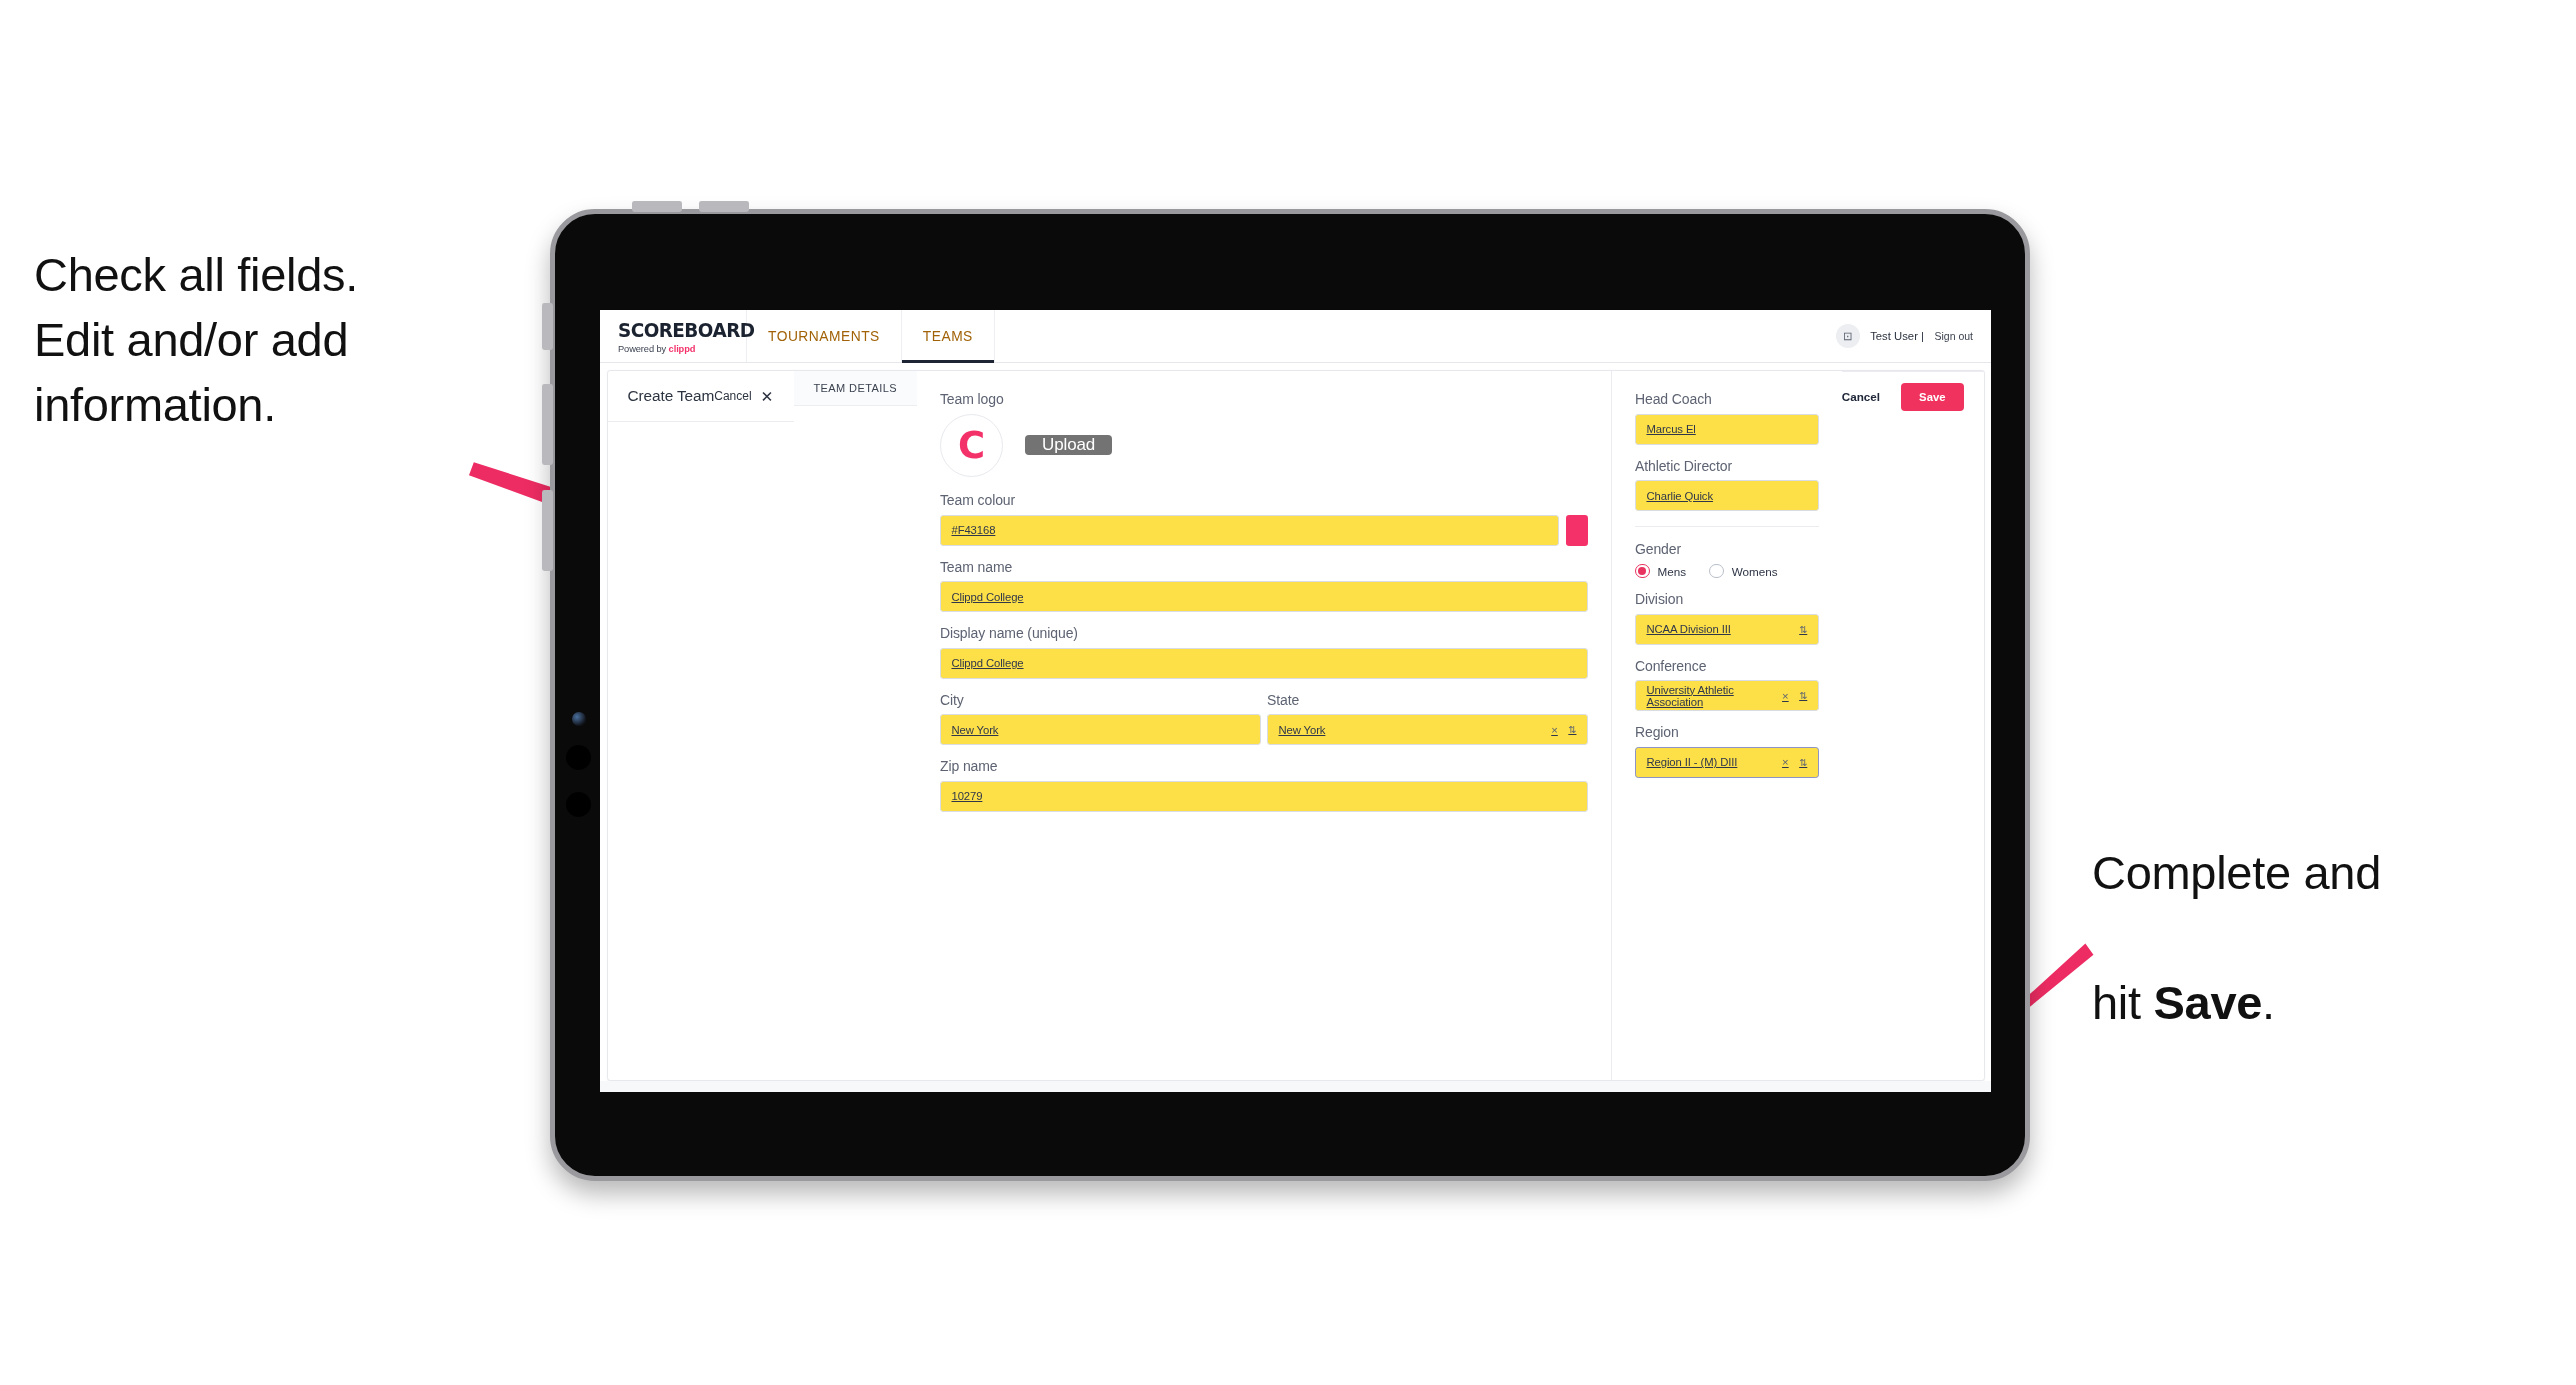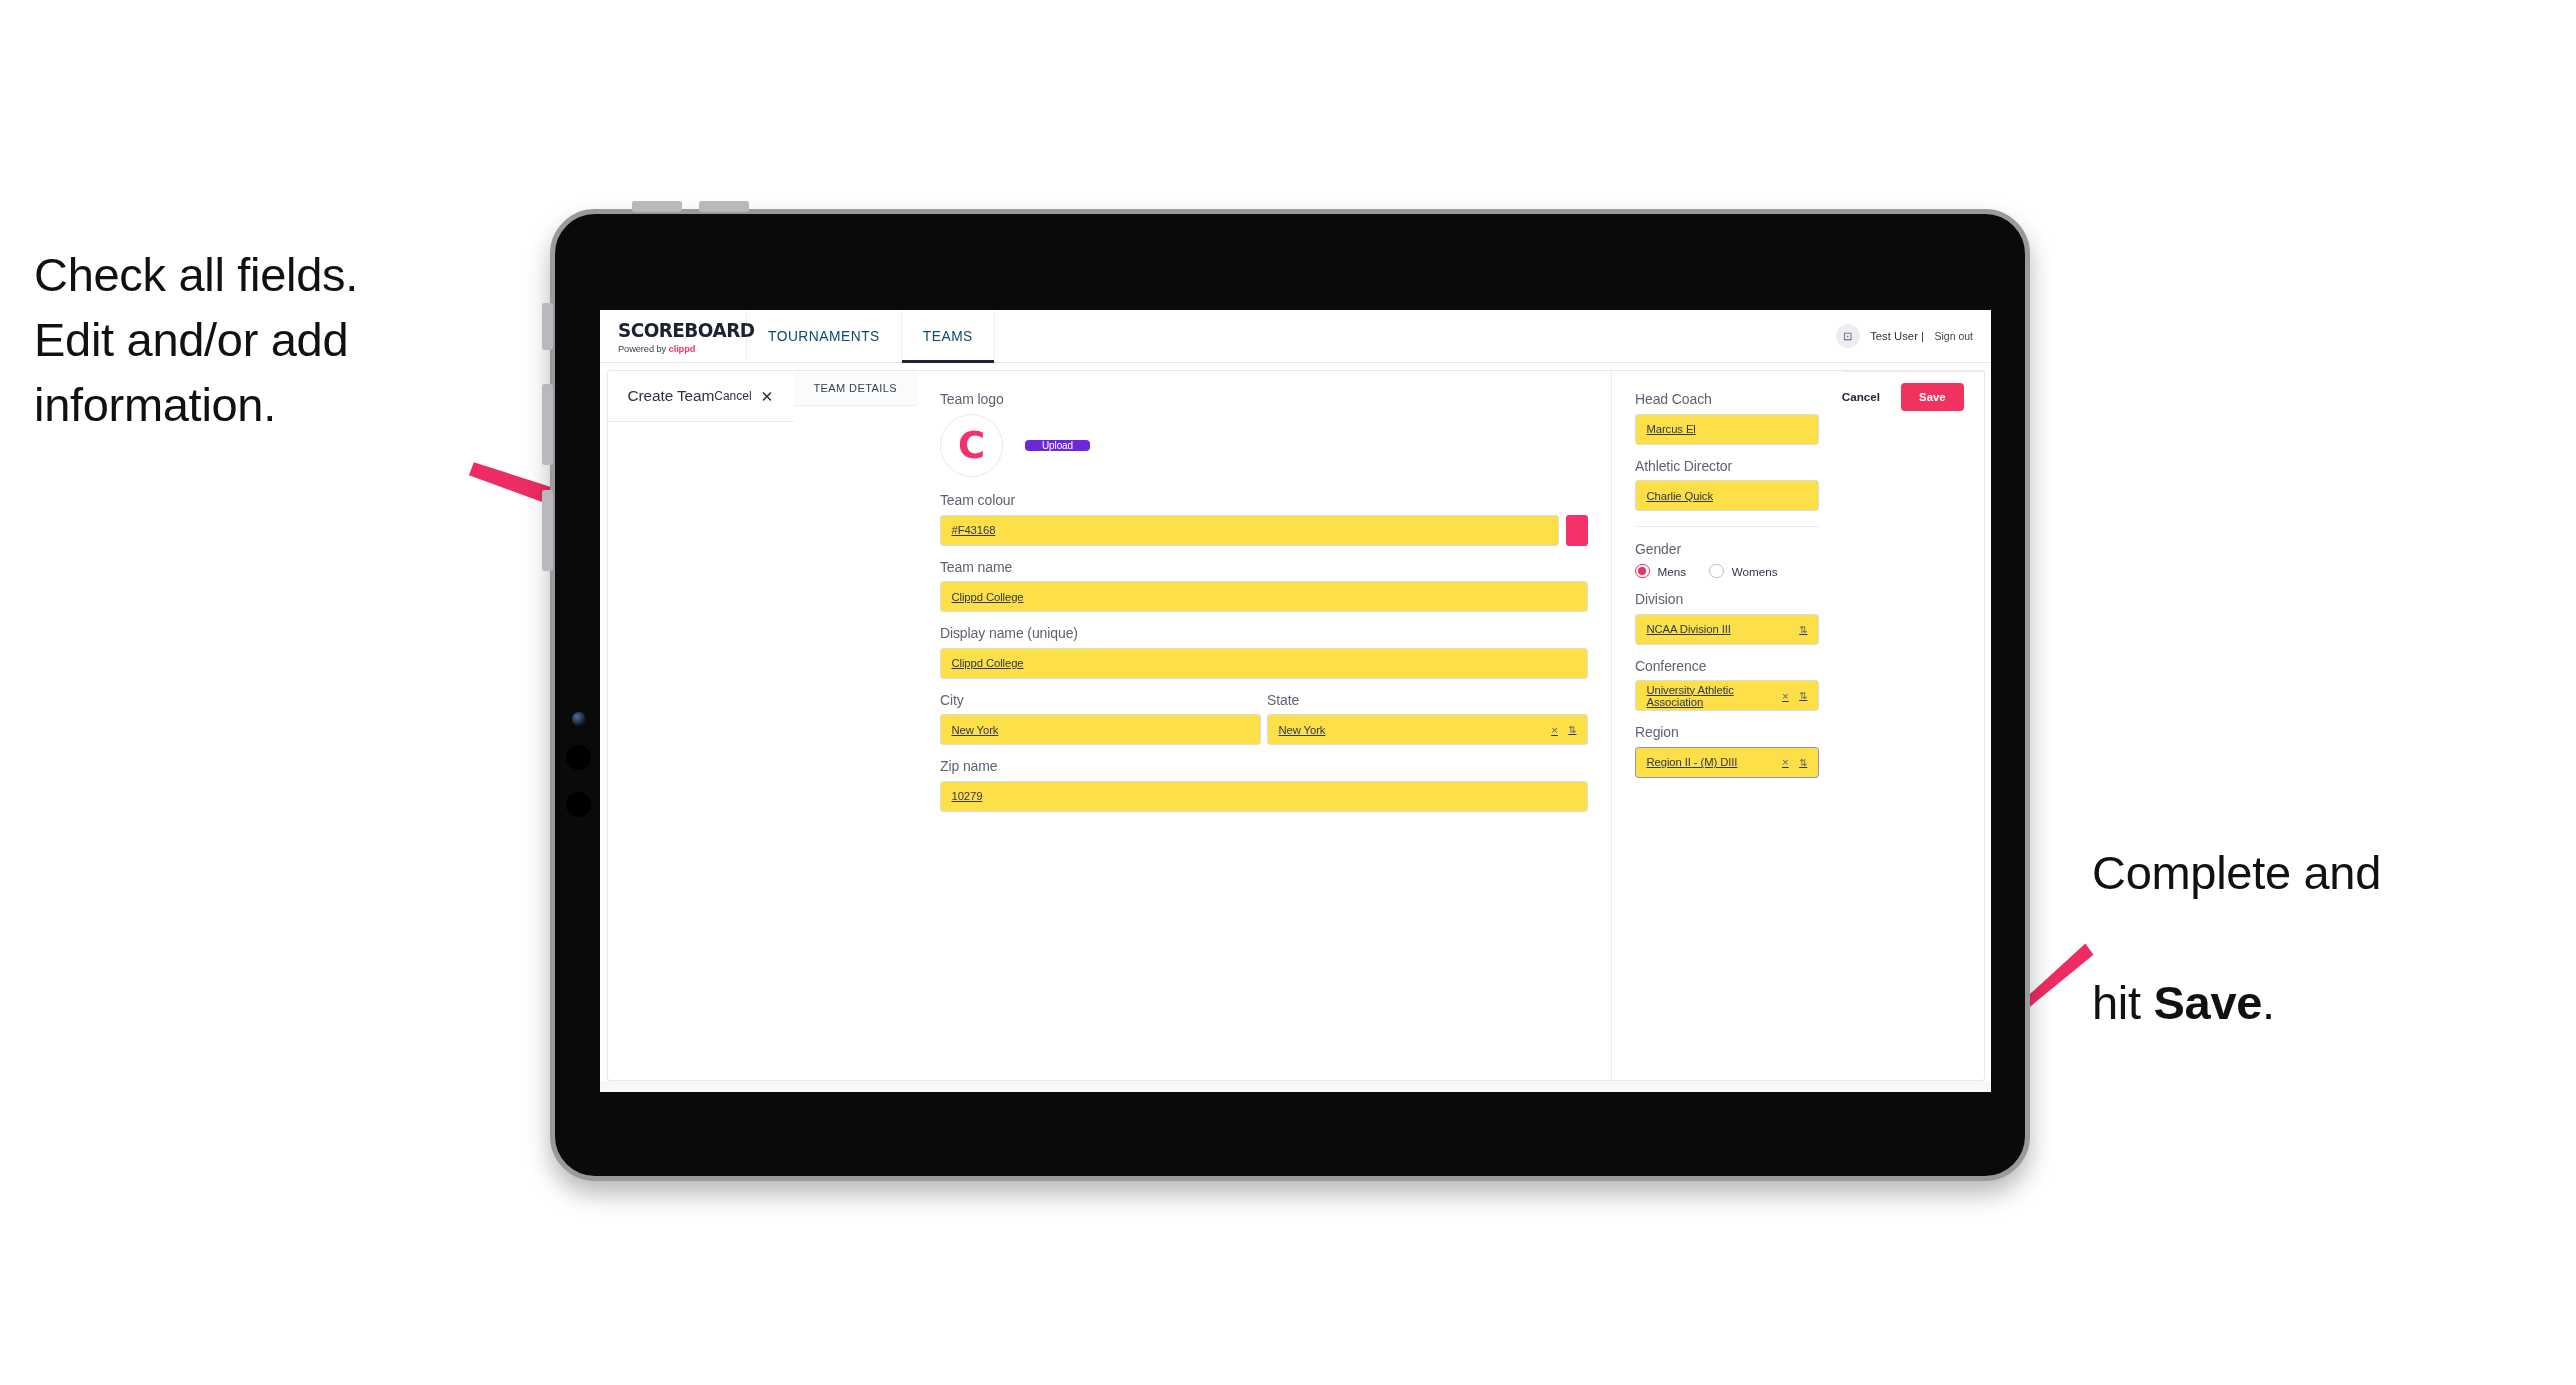--- a/index.html
+++ b/index.html
@@ -86,21 +86,21 @@
     transform: scaleX(0.92);
     transform-origin: left center;
   }
   .brand-sub {
     font-size: 9.3px; color: #3c4251; margin-top: 2.4px; letter-spacing: -0.1px;
   }
   .brand-sub .pk { color: #f4326a; font-weight: 700; }
   .navtab {
     display: flex; align-items: center; justify-content: center;
     padding: 0 21px;
-    font-size: 13.8px; color: #0c4a6e; letter-spacing: 0.5px;
+    font-size: 13.8px; color: #a16207; letter-spacing: 0.5px;
     border-right: 0.8px solid #eceef1;
     position: relative;
     cursor: pointer;
   }
   .navtab.active::after {
     content: ""; position: absolute; left: 0; right: 0; bottom: -0.8px;
     height: 3.2px; background: #1d2433;
   }
   .nav-spacer { flex: 1; }
   .user-area { display: flex; align-items: center; gap: 10.5px; padding-right: 18px; }
@@ -171,22 +171,22 @@
   .logo-row { display: flex; align-items: center; gap: 22px; margin-bottom: 15.4px; }
   .logo-circle {
     width: 63px; height: 63px; border-radius: 50%;
     border: 0.8px solid #e8e9ed; background: #fff;
     display: flex; align-items: center; justify-content: center;
     font-family: "DejaVu Sans", sans-serif;
     font-size: 37px; font-weight: 700; color: #f4326a;
     line-height: 1;
   }
   .upload-btn {
-    background: #6d28d9; color: #fff;
-    font-size: 10px; border-radius: 4px;
+    background: #737373; color: #fff;
+    font-size: 17px; border-radius: 4px;
     padding: 0 17px; cursor: pointer;
     letter-spacing: -0.1px;
   }
 
   .colour-row { display: flex; align-items: stretch; gap: 7.3px; }
   .colour-row .inp { flex: 1; }
   .swatch { width: 22px; border-radius: 3.2px; }
 
   .two-col { display: flex; gap: 6px; }
   .two-col > div { flex: 1; }

